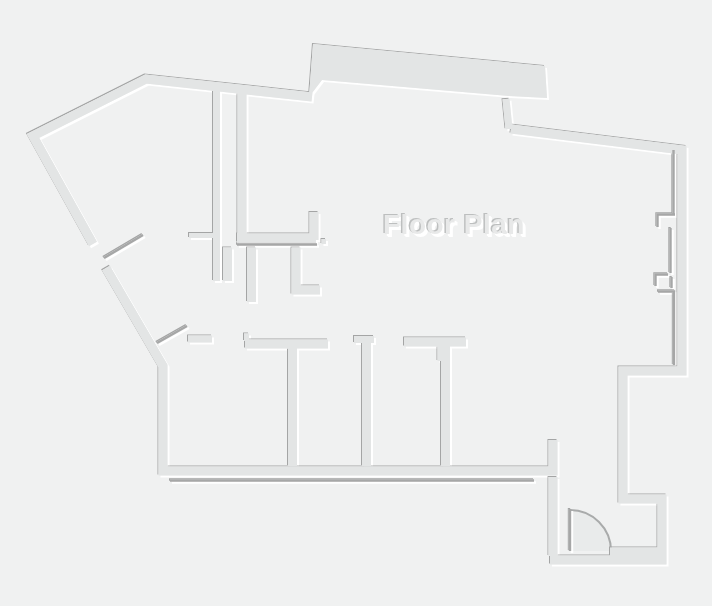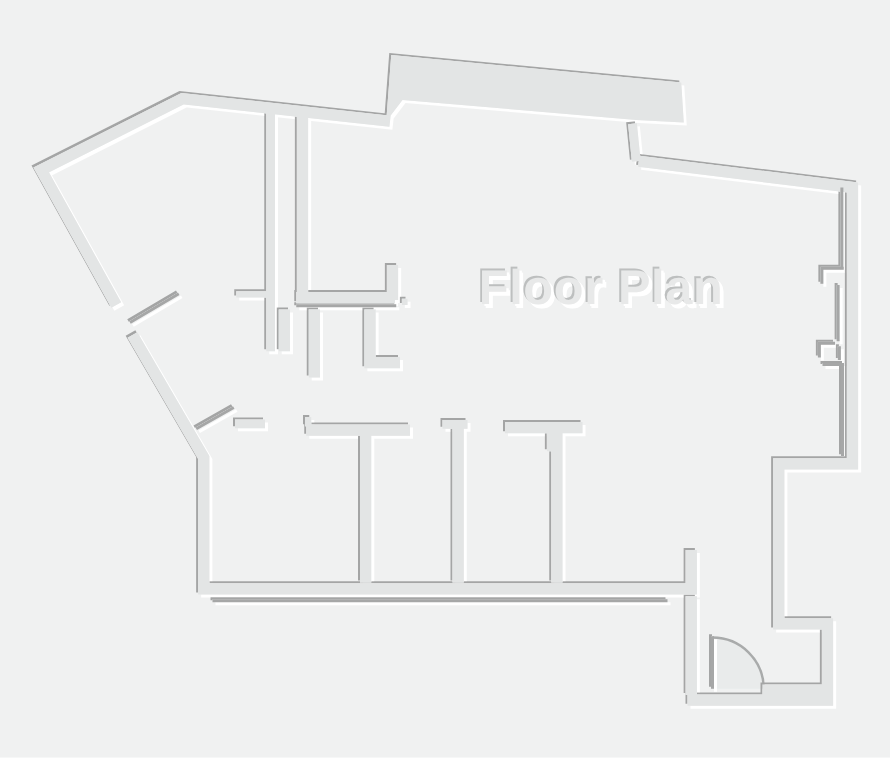--- a/index.html
+++ b/index.html
@@ -10,21 +10,21 @@
     background: #f0f1f1;
     overflow: hidden;
     font-family: "Liberation Sans", sans-serif;
   }
   .stage svg { position: absolute; left: 0; top: 0; }
   .plan-title {
     position: absolute;
     left: 383px;
     top: 211px;
     font-family: "Liberation Sans", sans-serif;
-    font-size: 39px;
+    font-size: 28px;
     font-weight: 700;
     line-height: 1;
     letter-spacing: 0.5px;
     color: #e8e9e9;
     text-shadow:
       -1.5px -1.5px 0 #bdbfbf,
       2px 2px 0 #ffffff,
       3px 3px 0 #ffffff;
     user-select: none;
     white-space: nowrap;

